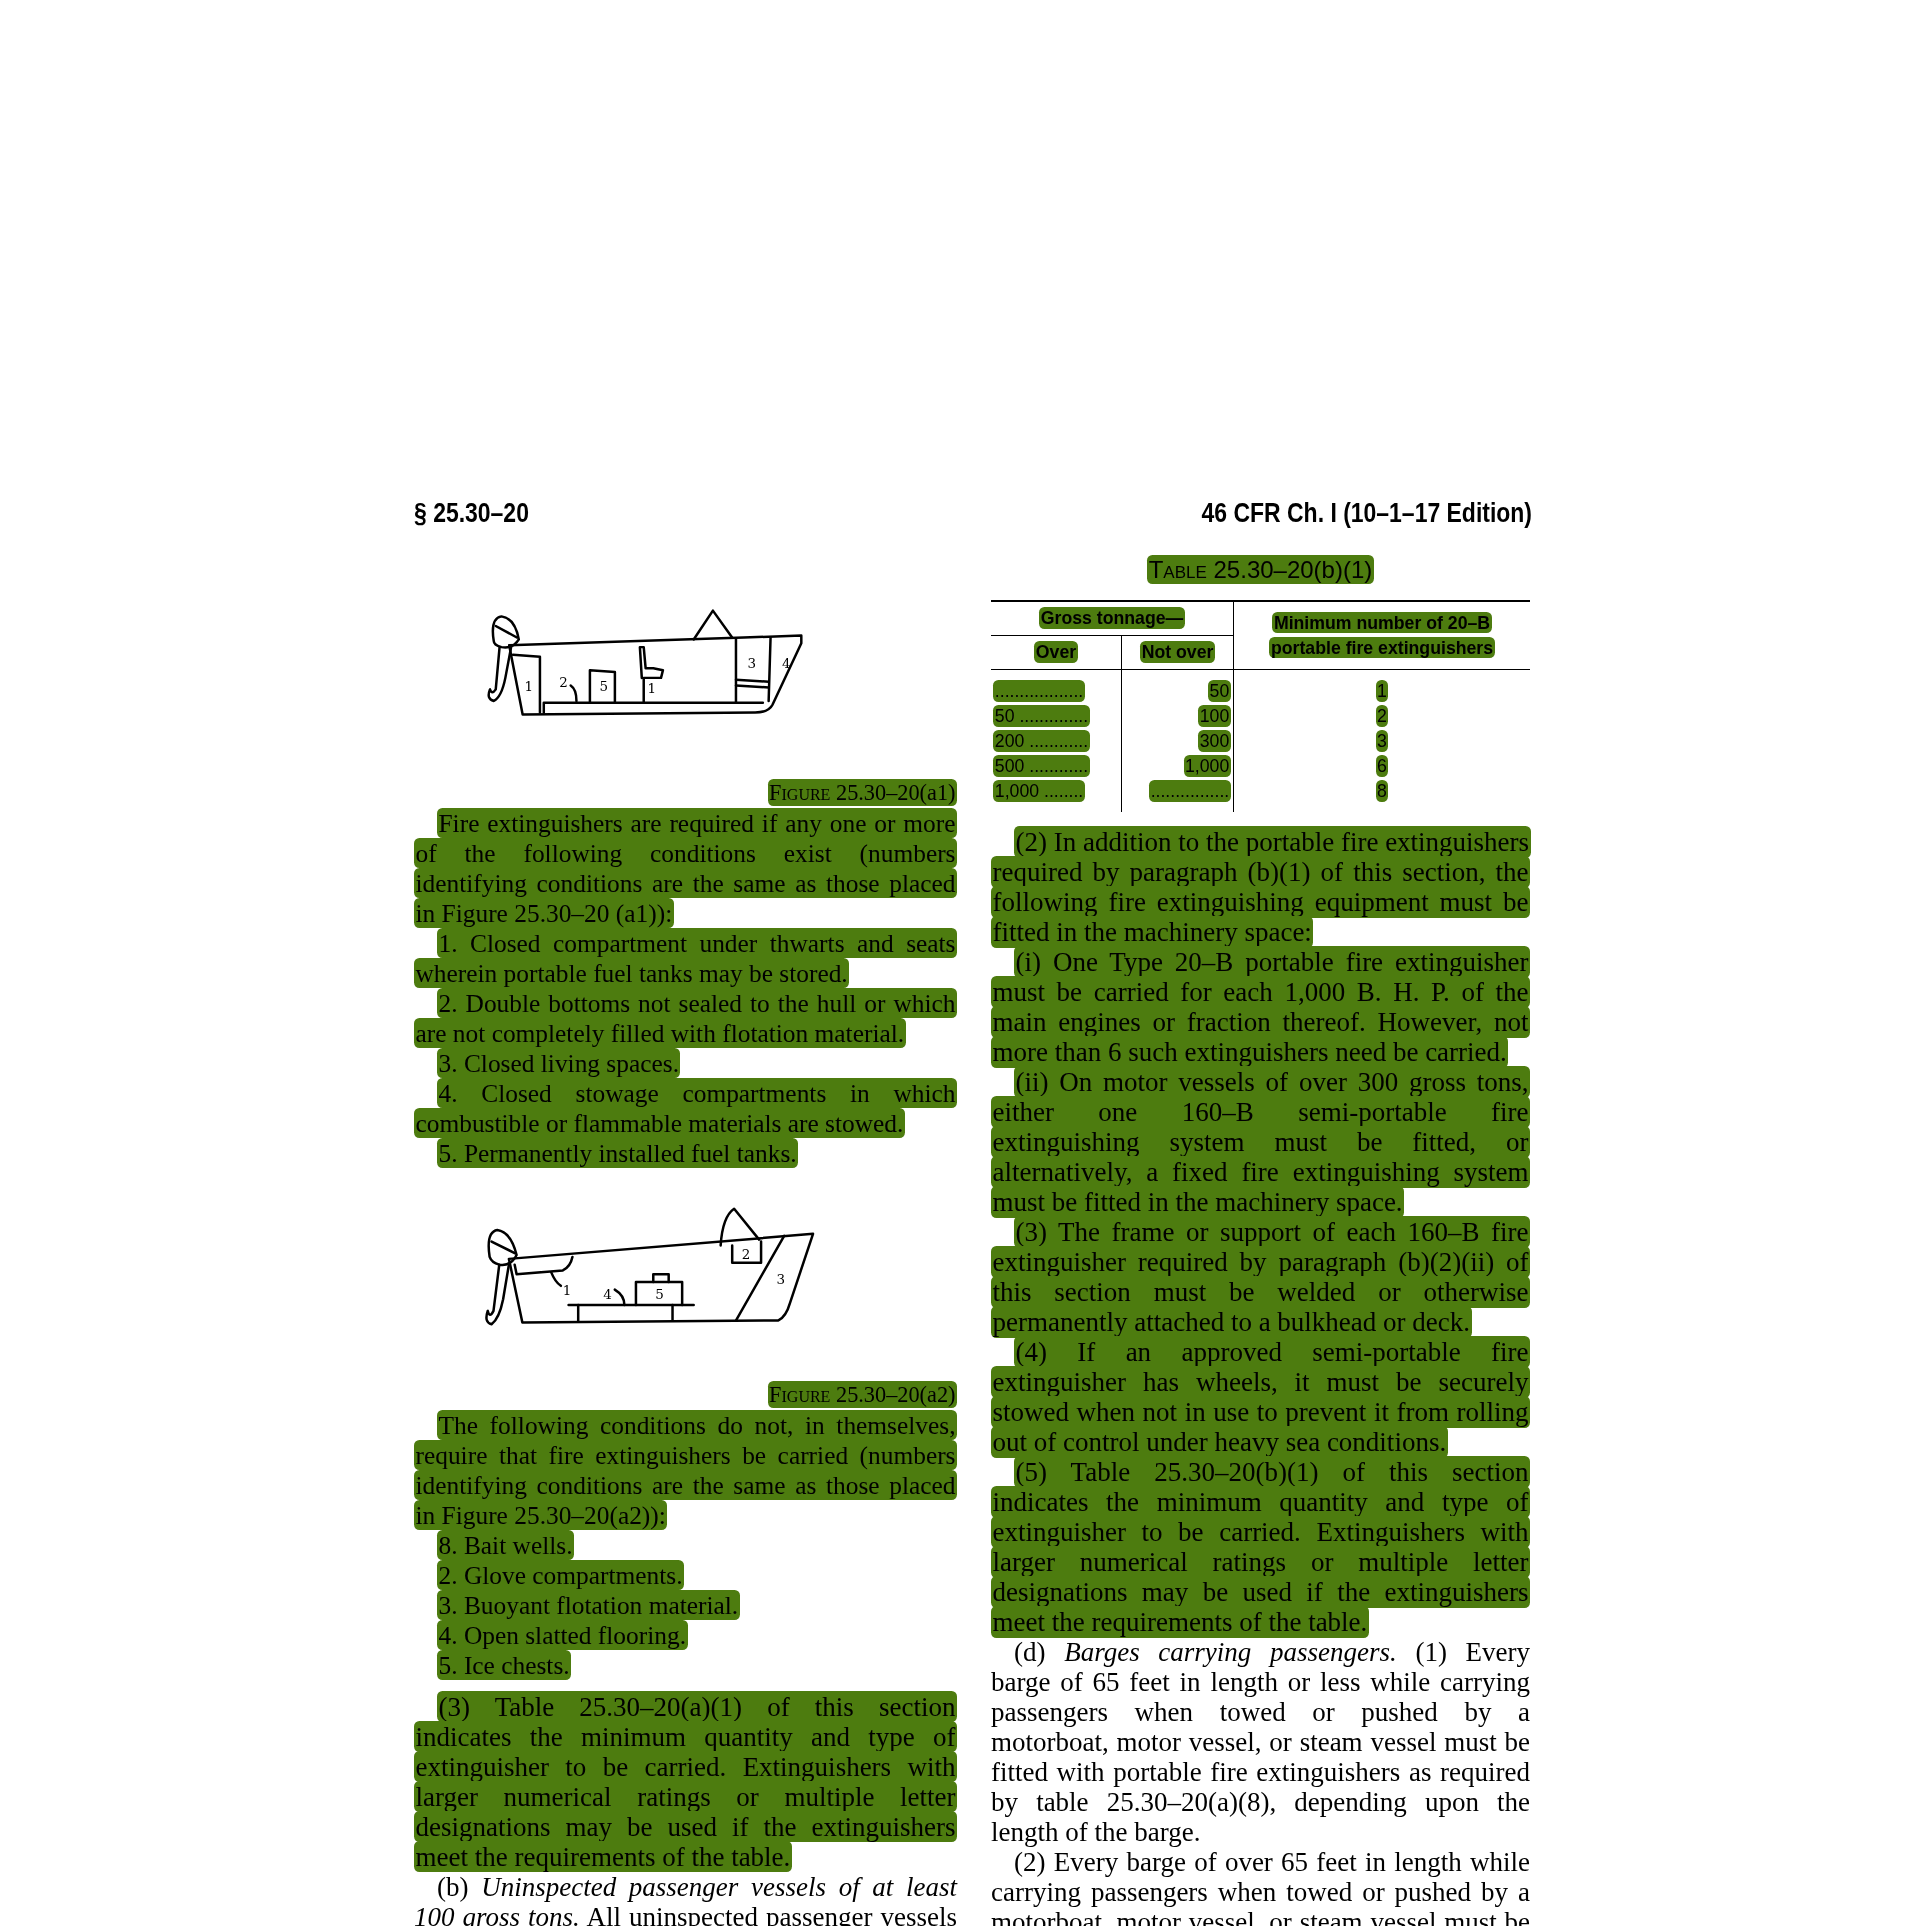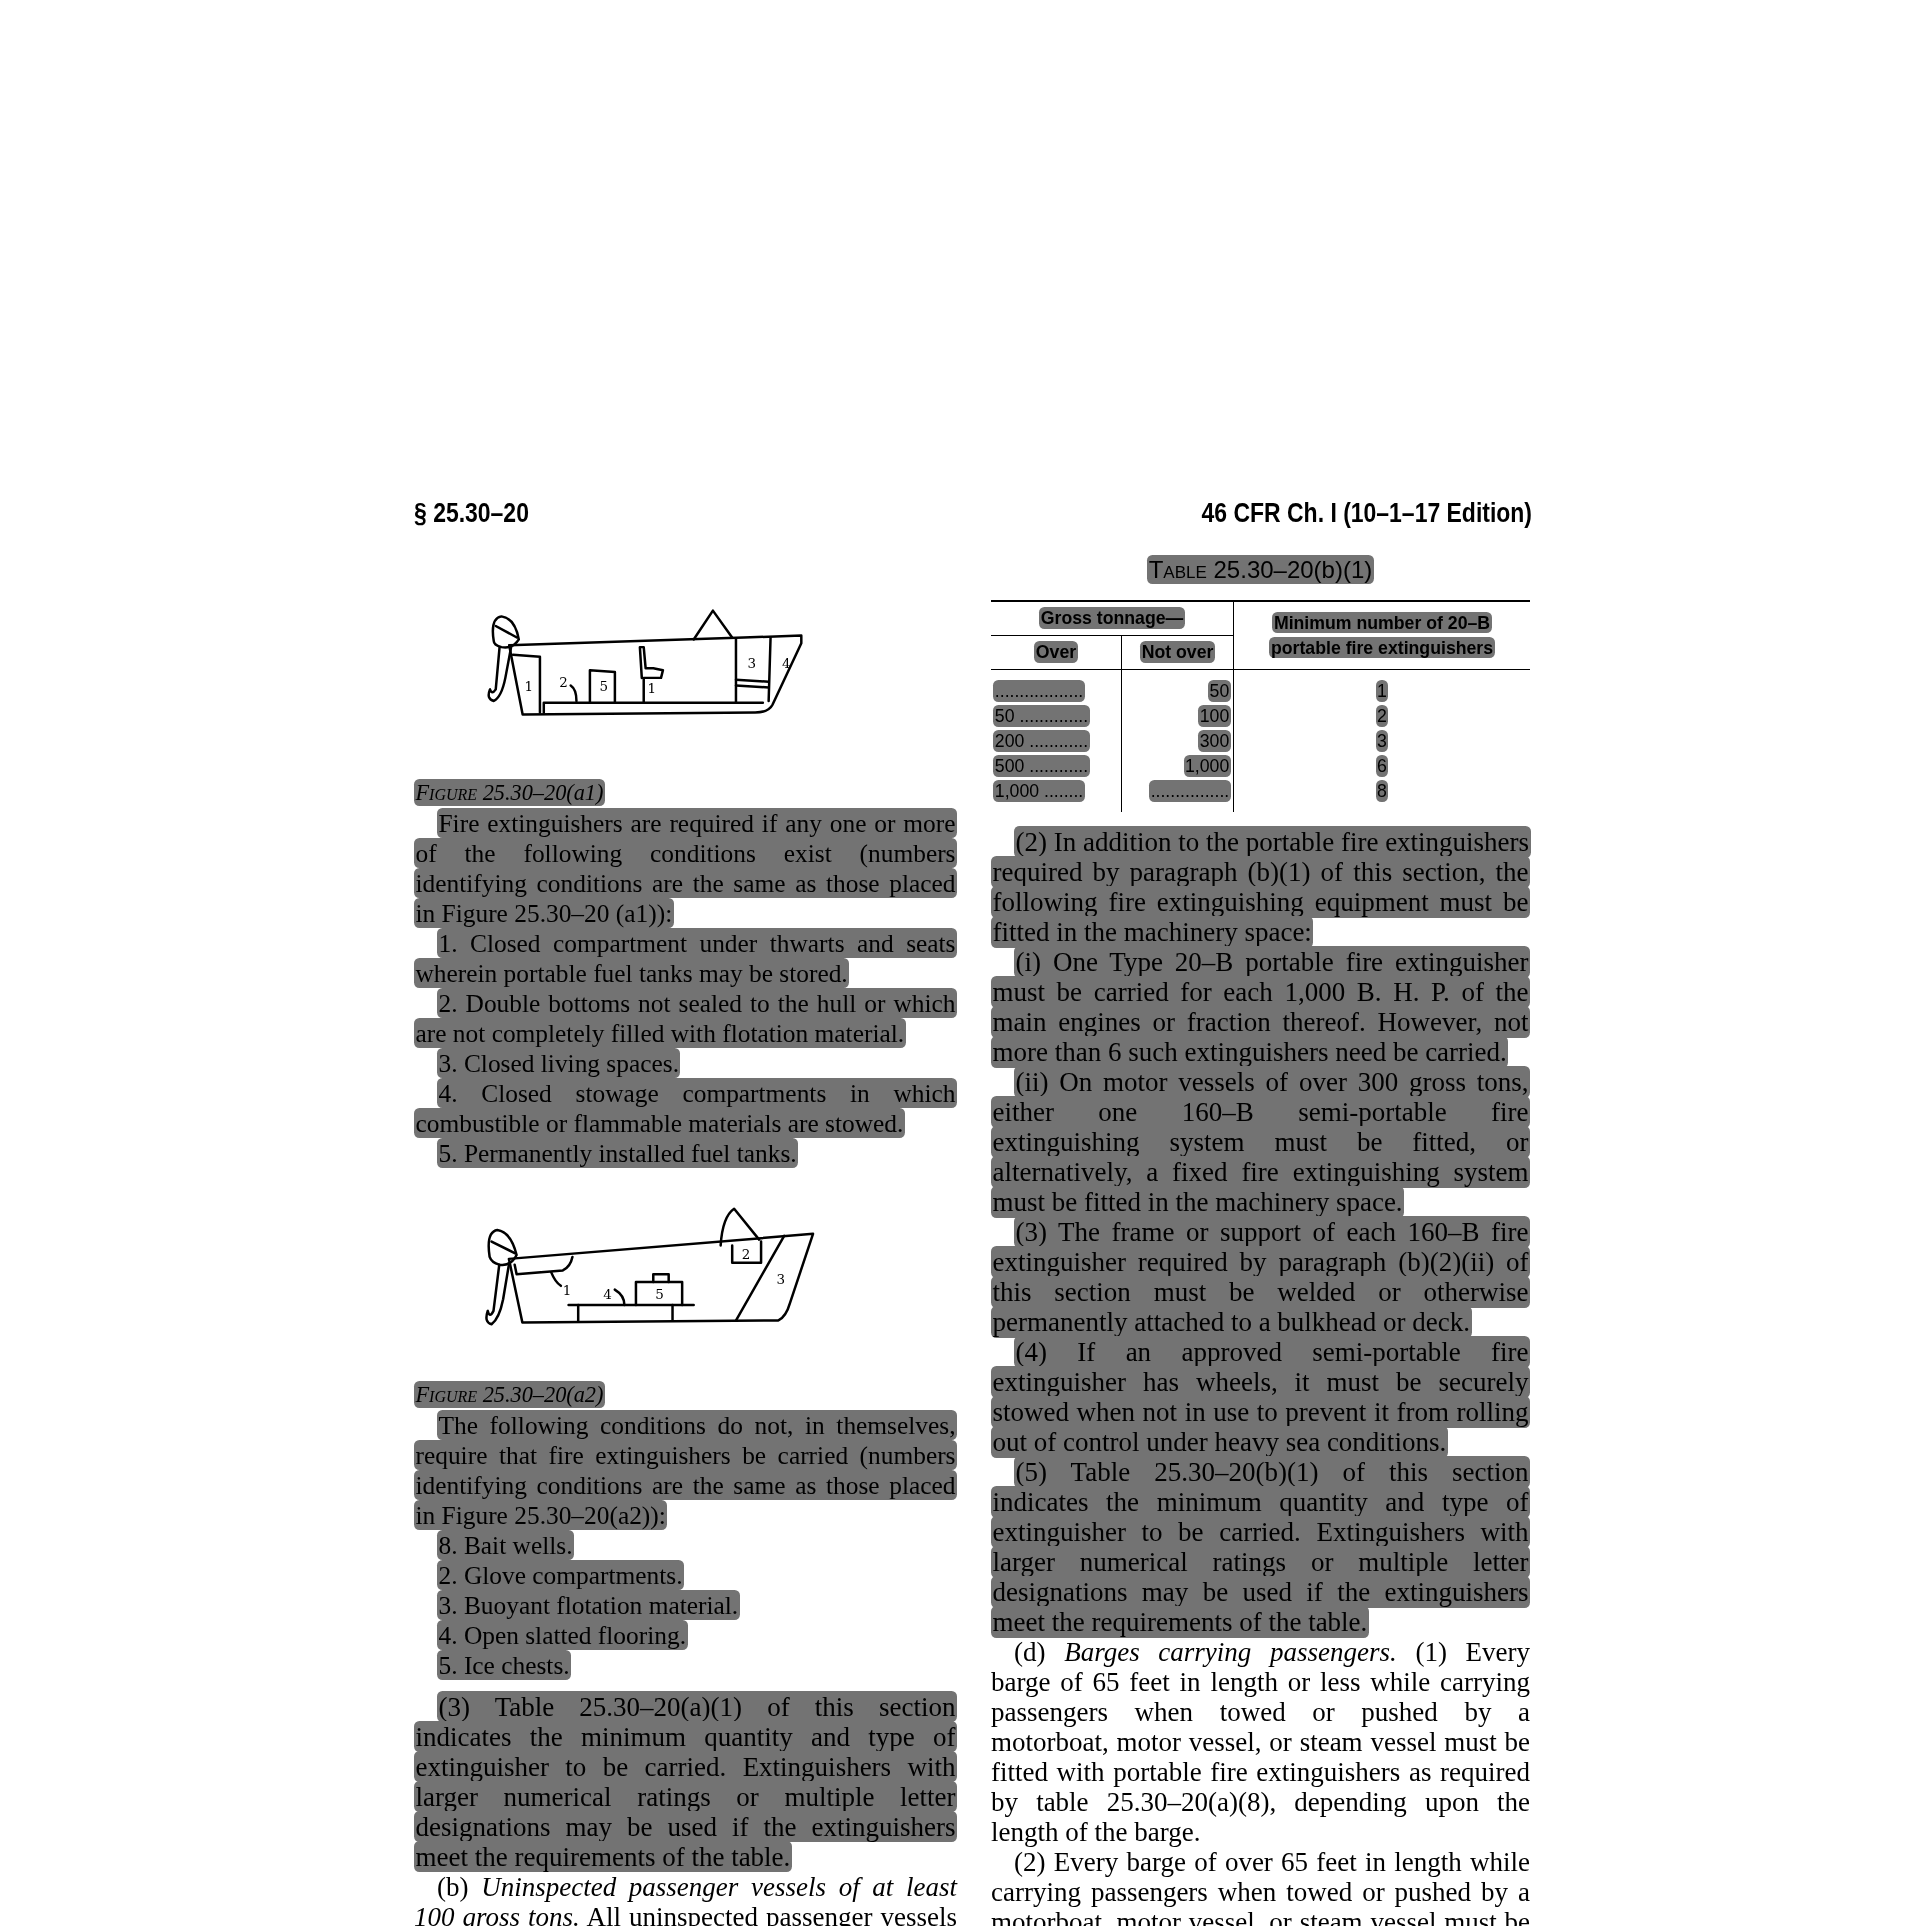--- a/index.html
+++ b/index.html
@@ -3,24 +3,24 @@
 <meta charset="utf-8">
 <style>
   html, body { margin:0; padding:0; background:#ffffff; }
   body { width:1965px; height:2542px; position:relative; overflow:hidden; color:#000; }
   .hdr { position:absolute; top:497px; font-family:"Liberation Sans", sans-serif; font-weight:bold; font-size:28px; transform:scaleX(0.82); }
   .hdr-left { left:414px; transform-origin:left top; }
   .hdr-right { right:433px; transform-origin:right top; }
   .col { position:absolute; font-family:"Liberation Serif", "DejaVu Serif", serif; font-size:25.4px; line-height:30px; text-align:justify; }
   .col-left { left:414px; top:601px; width:543px; }
   .col-right { left:991px; top:555px; width:539px; }
-  .hl { background:#737373; box-decoration-break:clone; -webkit-box-decoration-break:clone; border-radius:5.4px; padding:0.8px 1.5px; }
+  .hl { background:#4d7c0f; box-decoration-break:clone; -webkit-box-decoration-break:clone; border-radius:5.4px; padding:0.8px 1.5px; }
   p { margin:0; text-indent:23px; }
   .item { text-indent:23px; }
-  .cap { text-align:left; text-indent:0; font-size:22.3px; margin:0;font-style:italic; }
+  .cap { text-align:right; text-indent:0; font-size:22.3px; margin:0; }
   .sc { font-variant:small-caps; }
   figure { margin:0; }
   .fig { display:block; margin:0 auto; }
   .tbl-title { text-align:center; font-family:"Liberation Sans", sans-serif; font-size:24px; margin:0 0 15.4px 0; text-indent:0; }
   table.dt { width:100%; border-collapse:collapse; font-family:"Liberation Sans", sans-serif; font-size:17.7px; line-height:25px; }
   table.dt th { font-weight:bold; vertical-align:middle; padding:3.9px 2.3px;margin-top:48px; }
   table.dt td { padding:0 2.3px; }
   .bt { border-top:2.7px solid #000; }
   .bb { border-bottom:1.9px solid #000; }
   .bl { border-left:1.2px solid #000; }

